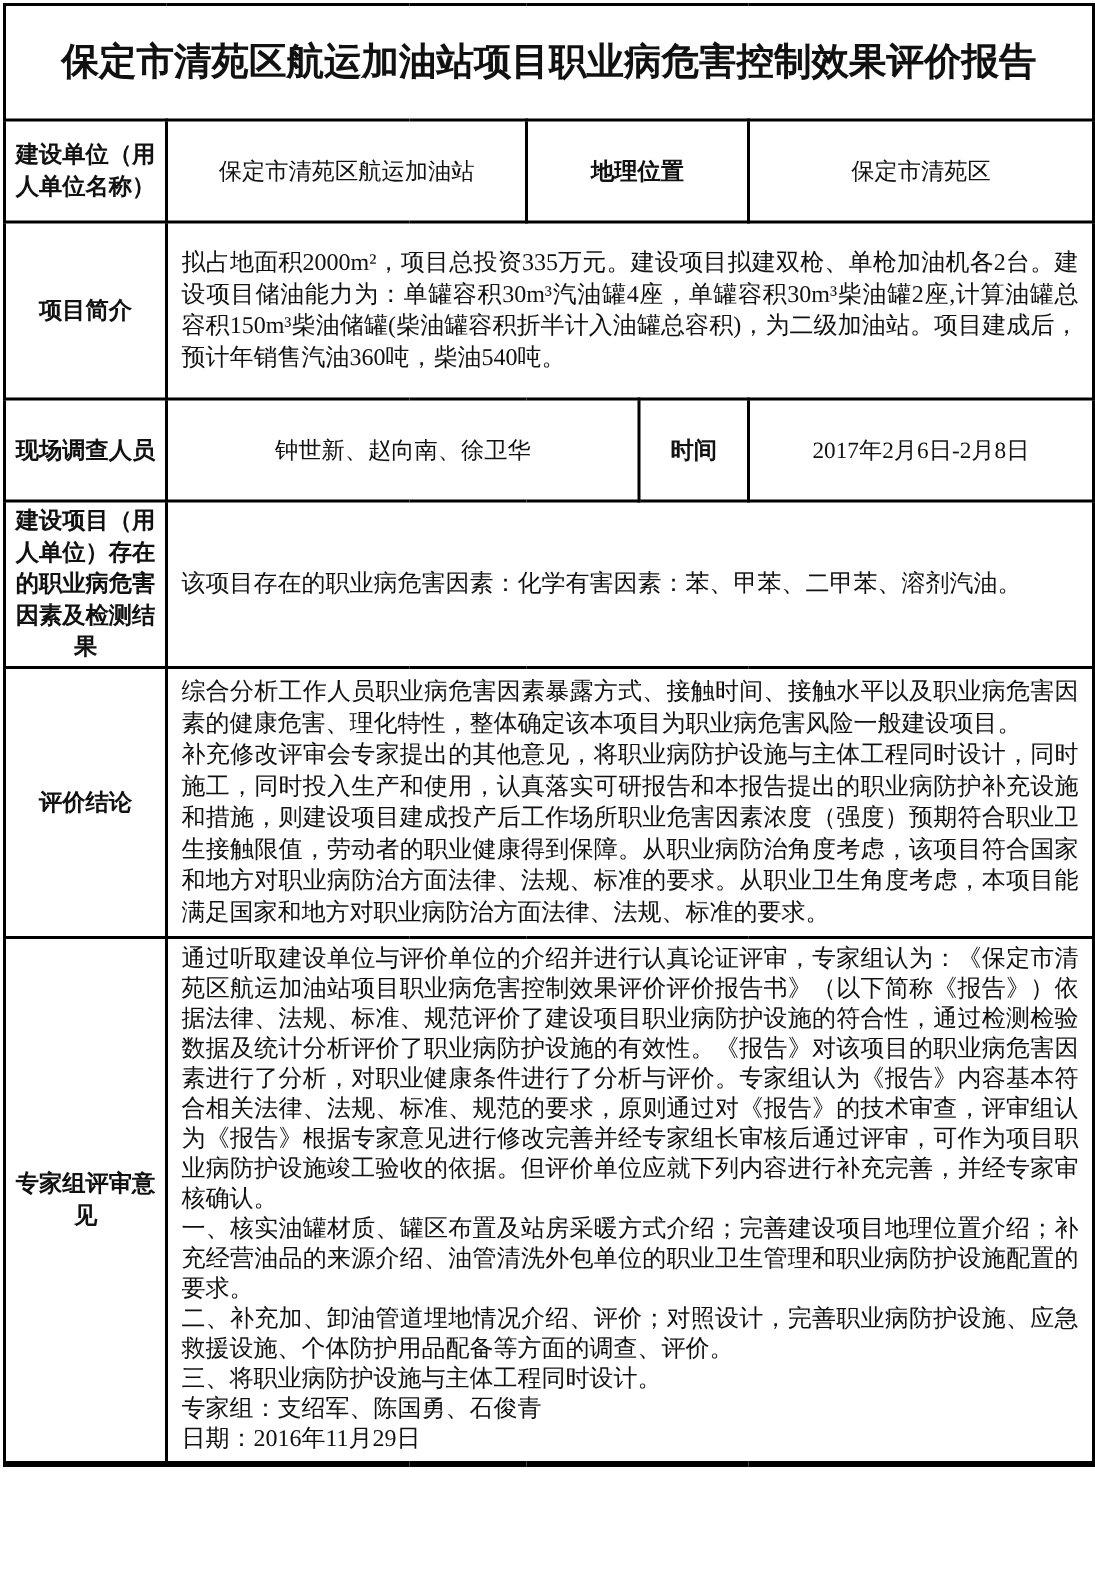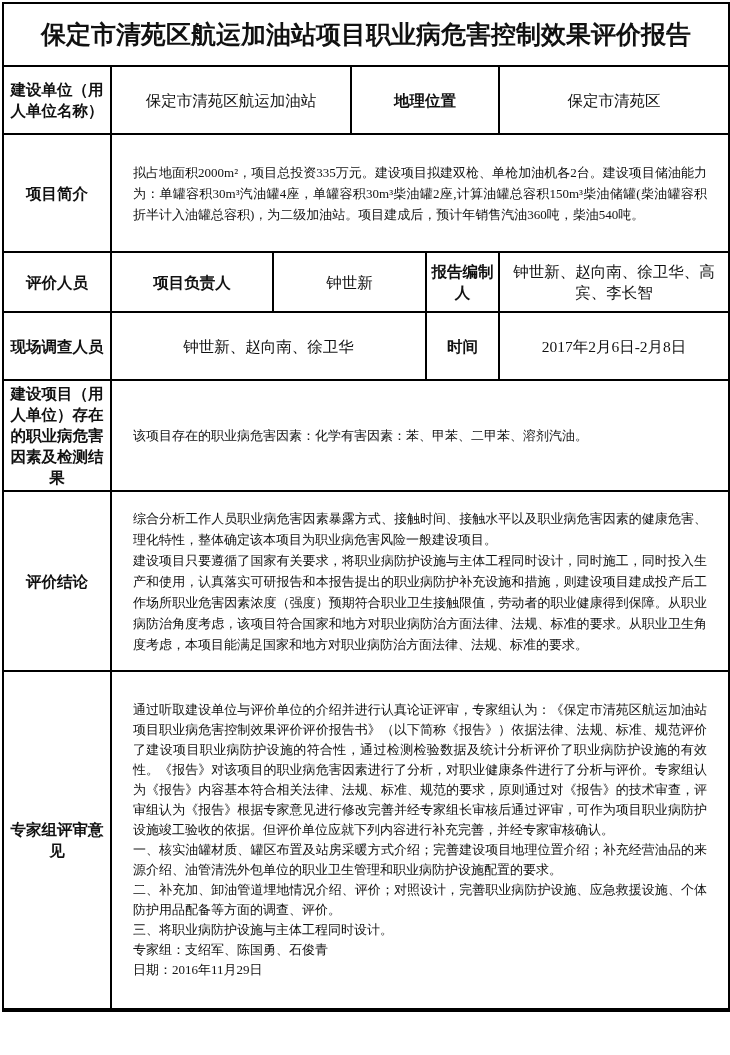--- a/index.html
+++ b/index.html
@@ -41,24 +41,24 @@
     line-height: 21px;
     padding: 2px 3px;
   }
   .val-center {
     font-size: 15.5px;
     text-align: center;
     line-height: 21px;
     padding: 8px 4px;
   }
   .val-text {
-    font-size: 13px;
+    font-size: 16px;
     text-align: justify;
     line-height: 21px;
-    padding: 4px 21px;
+    padding: 4px 9px;
     vertical-align: middle;
   }
   .val-text p { margin: 0; }
   .tight { line-height: 20px; }
   .sig-block { margin-top: 20px; }
 </style>
 </head>
 <body>
 
 <div class="page">
@@ -66,62 +66,55 @@
     <colgroup>
       <col style="width:108px">
       <col style="width:162px">
       <col style="width:78px">
       <col style="width:75px">
       <col style="width:73px">
       <col style="width:230px">
     </colgroup>
 
     <tbody>
-        <tr style="height:63px">
+        <tr style="height:77px">
       <td colspan="6" class="title-cell">保定市清苑区航运加油站项目职业病危害控制效果评价报告</td>
     </tr>
 
     <tr style="height:68px">
       <td class="label">建设单位（用人单位名称）</td>
       <td colspan="2" class="val-center">保定市清苑区航运加油站</td>
       <td colspan="2" class="label">地理位置</td>
       <td class="val-center">保定市清苑区</td>
     </tr>
 
 
     <tr style="height:118px">
       <td class="label">项目简介</td>
       <td colspan="5" class="val-text">拟占地面积2000m²，项目总投资335万元。建设项目拟建双枪、单枪加油机各2台。建设项目储油能力为：单罐容积30m³汽油罐4座，单罐容积30m³柴油罐2座,计算油罐总容积150m³柴油储罐(柴油罐容积折半计入油罐总容积)，为二级加油站。项目建成后，预计年销售汽油360吨，柴油540吨。</td>
     </tr>
 
-    <tr style="height:52px">
-      <td class="label">评价人员</td>
-      <td class="label">项目负责人</td>
-      <td colspan="2" class="val-center">钟世新</td>
-      <td class="label">报告编制人</td>
-      <td class="val-center">钟世新、赵向南、徐卫华、高宾、李长智</td>
-    </tr>
 
     <tr style="height:68px">
       <td class="label">现场调查人员</td>
       <td colspan="3" class="val-center">钟世新、赵向南、徐卫华</td>
       <td class="label">时间</td>
       <td class="val-center">2017年2月6日-2月8日</td>
     </tr>
 
     <tr style="height:92px">
       <td class="label">建设项目（用人单位）存在的职业病危害因素及检测结果</td>
       <td colspan="5" class="val-text">该项目存在的职业病危害因素：化学有害因素：苯、甲苯、二甲苯、溶剂汽油。</td>
     </tr>
 
     <tr style="height:180px">
       <td class="label">评价结论</td>
       <td colspan="5" class="val-text">
         <p>综合分析工作人员职业病危害因素暴露方式、接触时间、接触水平以及职业病危害因素的健康危害、理化特性，整体确定该本项目为职业病危害风险一般建设项目。</p>
-        <p>建设项目只要遵循了国家有关要求，将职业病防护设施与主体工程同时设计，同时施工，同时投入生产和使用，认真落实可研报告和本报告提出的职业病防护补充设施和措施，则建设项目建成投产后工作场所职业危害因素浓度（强度）预期符合职业卫生接触限值，劳动者的职业健康得到保障。从职业病防治角度考虑，该项目符合国家和地方对职业病防治方面法律、法规、标准的要求。从职业卫生角度考虑，本项目能满足国家和地方对职业病防治方面法律、法规、标准的要求。</p>
+        <p>补充修改评审会专家提出的其他意见，将职业病防护设施与主体工程同时设计，同时施工，同时投入生产和使用，认真落实可研报告和本报告提出的职业病防护补充设施和措施，则建设项目建成投产后工作场所职业危害因素浓度（强度）预期符合职业卫生接触限值，劳动者的职业健康得到保障。从职业病防治角度考虑，该项目符合国家和地方对职业病防治方面法律、法规、标准的要求。从职业卫生角度考虑，本项目能满足国家和地方对职业病防治方面法律、法规、标准的要求。</p>
       </td>
     </tr>
 
     <tr style="height:339px">
       <td class="label">专家组评审意见</td>
       <td colspan="5" class="val-text tight">
         <p>通过听取建设单位与评价单位的介绍并进行认真论证评审，专家组认为：《保定市清苑区航运加油站项目职业病危害控制效果评价评价报告书》（以下简称《报告》）依据法律、法规、标准、规范评价了建设项目职业病防护设施的符合性，通过检测检验数据及统计分析评价了职业病防护设施的有效性。《报告》对该项目的职业病危害因素进行了分析，对职业健康条件进行了分析与评价。专家组认为《报告》内容基本符合相关法律、法规、标准、规范的要求，原则通过对《报告》的技术审查，评审组认为《报告》根据专家意见进行修改完善并经专家组长审核后通过评审，可作为项目职业病防护设施竣工验收的依据。但评价单位应就下列内容进行补充完善，并经专家审核确认。</p>
         <p>一、核实油罐材质、罐区布置及站房采暖方式介绍；完善建设项目地理位置介绍；补充经营油品的来源介绍、油管清洗外包单位的职业卫生管理和职业病防护设施配置的要求。</p>
         <p>二、补充加、卸油管道埋地情况介绍、评价；对照设计，完善职业病防护设施、应急救援设施、个体防护用品配备等方面的调查、评价。</p>
         <p>三、将职业病防护设施与主体工程同时设计。</p>

